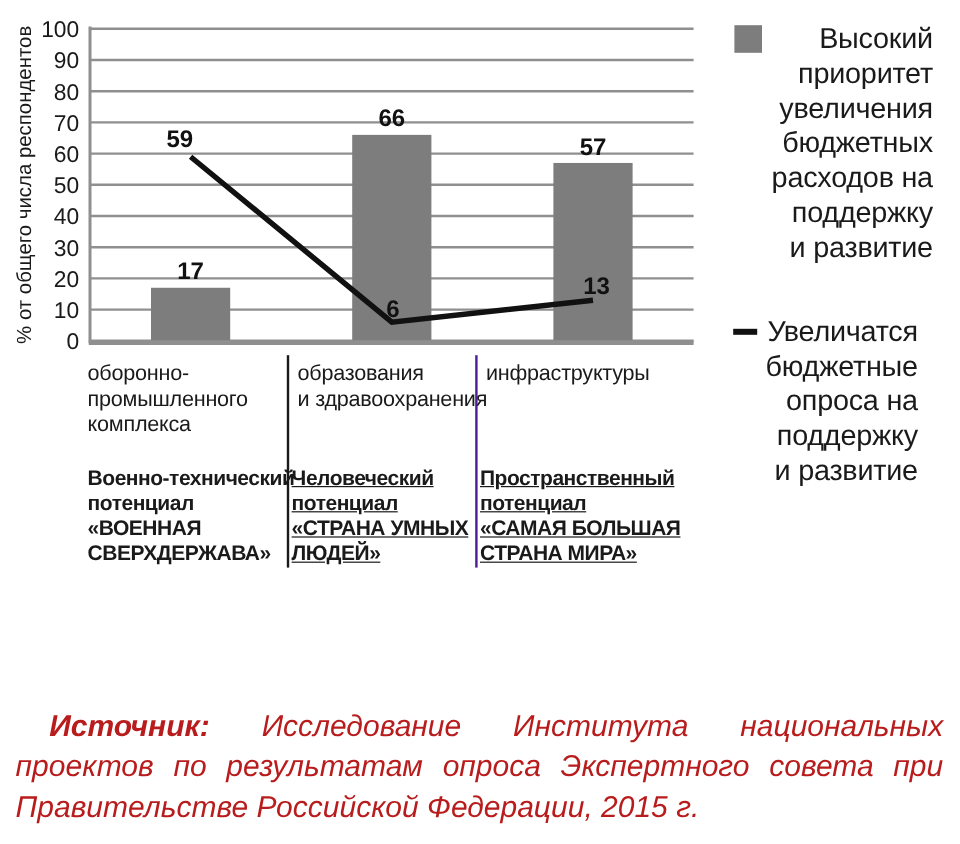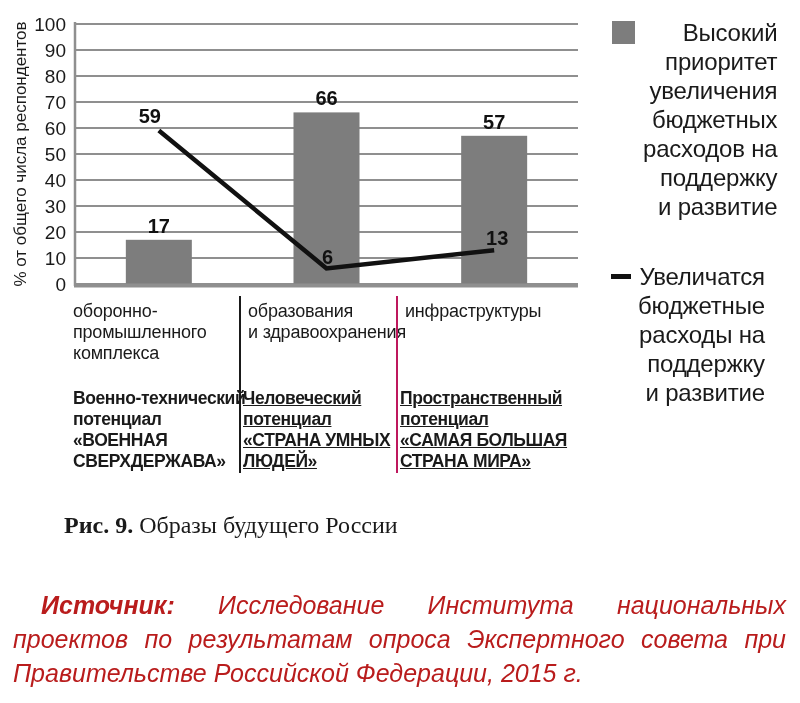--- a/index.html
+++ b/index.html
@@ -10,21 +10,21 @@
   .plot-svg{position:absolute;left:0;top:0;}
   .tick{font:19px "Liberation Sans", sans-serif;fill:#1a1a1a;}
   .val{font:bold 20px "Liberation Sans", sans-serif;fill:#111;}
   .ytitle{font:17px "Liberation Sans", sans-serif;fill:#1a1a1a;}
 
   
   .xlabels{position:absolute;left:70px;top:296px;height:177px;display:flex;}
   .xcol{position:relative;box-sizing:border-box;height:177px;}
   .xcol.c1{width:169px;padding-left:3px;}
   .xcol.c2{width:157px;border-left:2px solid #1a1a1a;padding-left:7px;}
-  .xcol.c3{width:170px;border-left:2px solid #be185d;padding-left:7px;}
+  .xcol.c3{width:170px;border-left:2px solid #4c1d95;padding-left:7px;}
   .sector{display:block;margin-top:5px;font-size:18px;line-height:21px;white-space:pre;letter-spacing:-0.2px;}
   .potential{position:absolute;top:92px;left:3px;right:0;font-size:17.5px;line-height:21px;
              font-weight:bold;white-space:pre;letter-spacing:-0.4px;}
   .xcol.c2 .potential,.xcol.c3 .potential{left:2px;text-decoration:underline;}
 
   
   .legend{position:absolute;left:610px;top:18px;width:188px;text-align:right;}
   .legend-item{display:flex;align-items:flex-start;}
   .legend-item.second{margin-top:41px;}
   .sw{flex:0 0 auto;width:23px;height:23px;background:#7d7d7d;margin:3px 8px 0 2px;}
@@ -120,23 +120,22 @@
 увеличения
 бюджетных
 расходов на
 поддержку
 и развитие</span>
     </div>
     <div class="legend-item second">
       <span class="lm"></span>
       <span class="lt">Увеличатся
 бюджетные
-расходы на
+опроса на
 поддержку
 и развитие</span>
     </div>
   </div>
 
-  <p class="caption"><b>Рис. 9.</b><span> Образы будущего России</span></p>
 
   <p class="source"><b>Источник:</b><span> Исследование Института национальных проектов по результатам опроса Экспертного совета при Правительстве Российской Федерации, 2015 г.</span></p>
 
 </div>
 
 </body></html>

